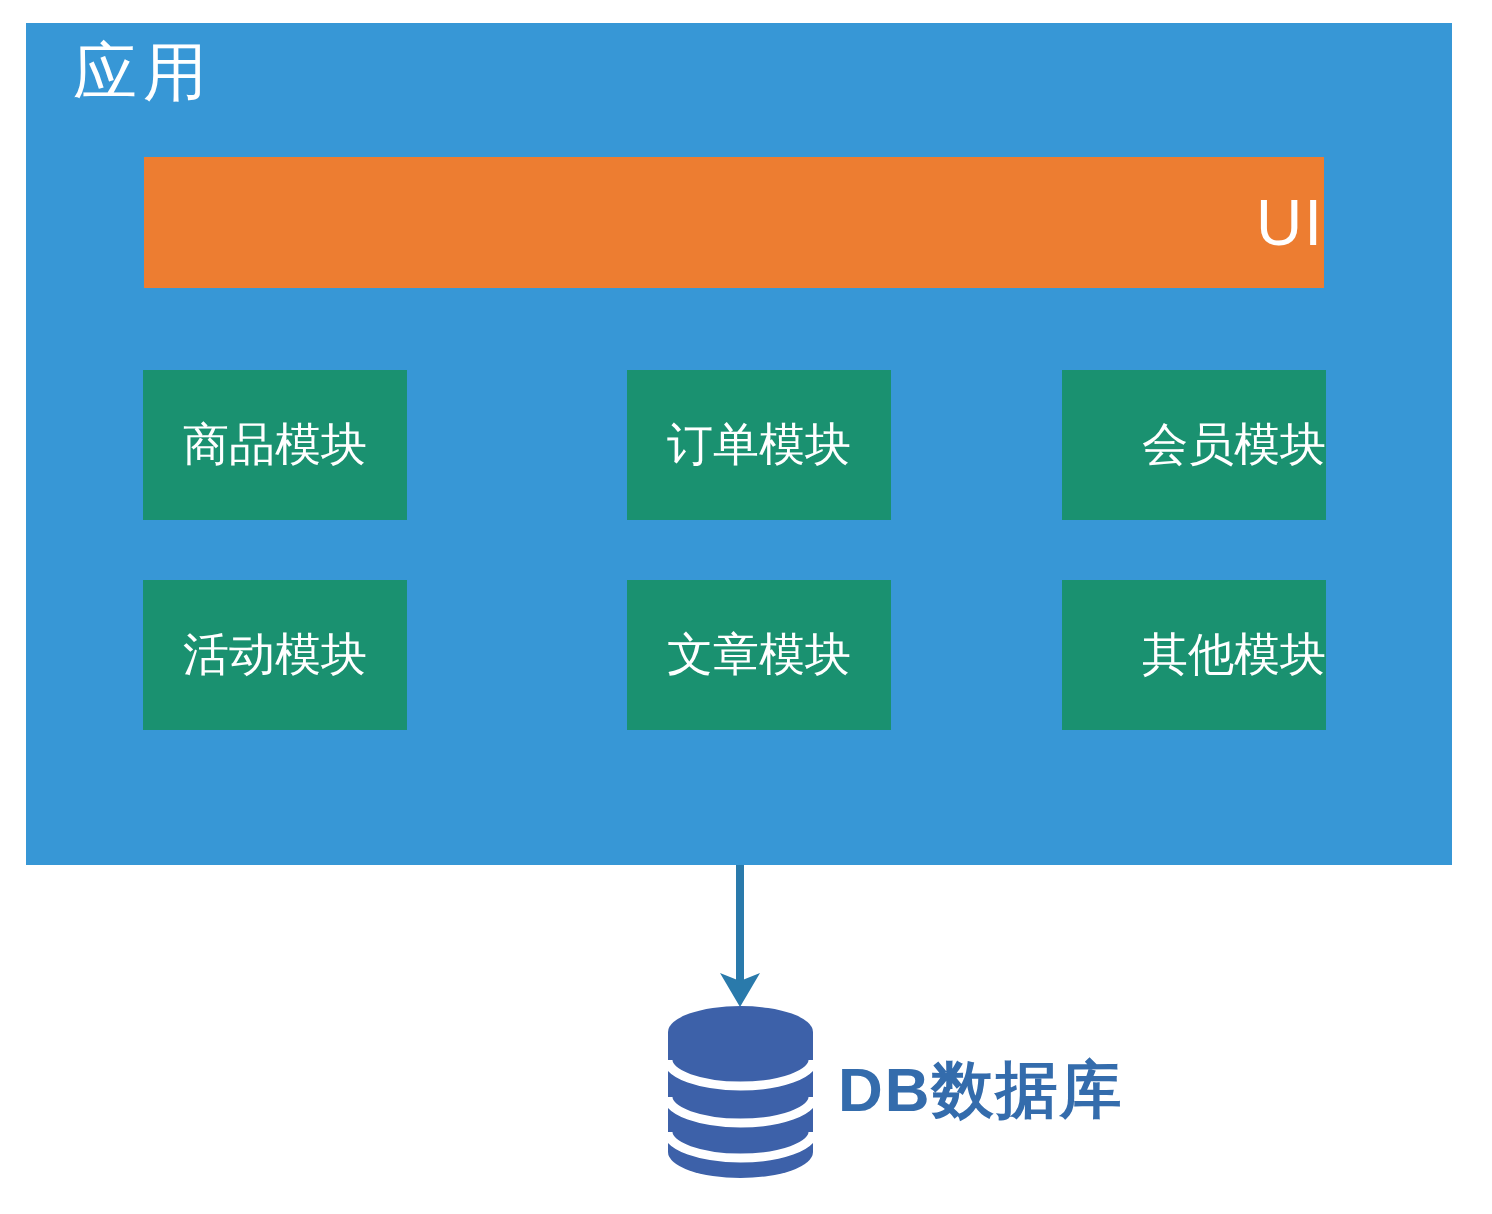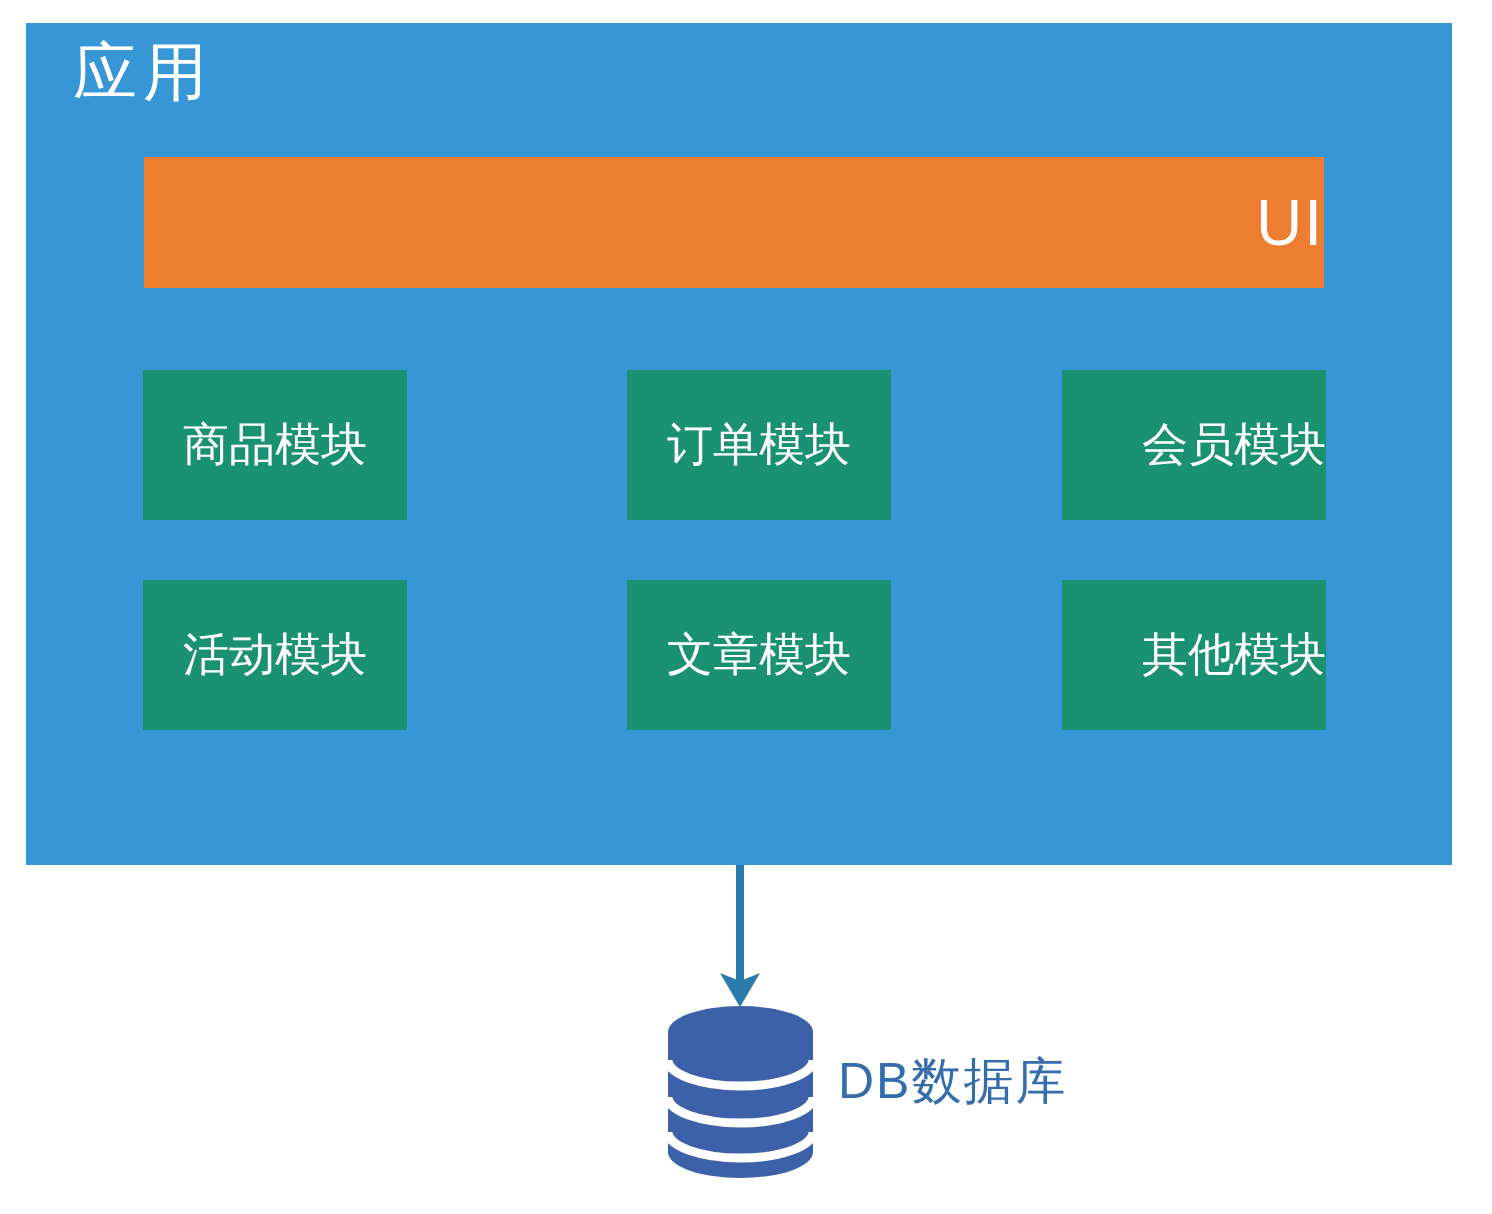--- a/index.html
+++ b/index.html
@@ -84,22 +84,22 @@
     position: absolute;
     left: 668px;
     top: 1006px;
     width: 145px;
     height: 172px;
   }
   .db-label {
     position: absolute;
     left: 838px;
     top: 1048px;
-    font-size: 50px;
-    font-weight: 400;
+    font-size: 62px;
+    font-weight: 700;
     letter-spacing: 2px;
     color: var(--db-label, #346CAC);
     white-space: nowrap;
   }
 </style>
 </head>
 <body>
 
 <div class="canvas">
 

